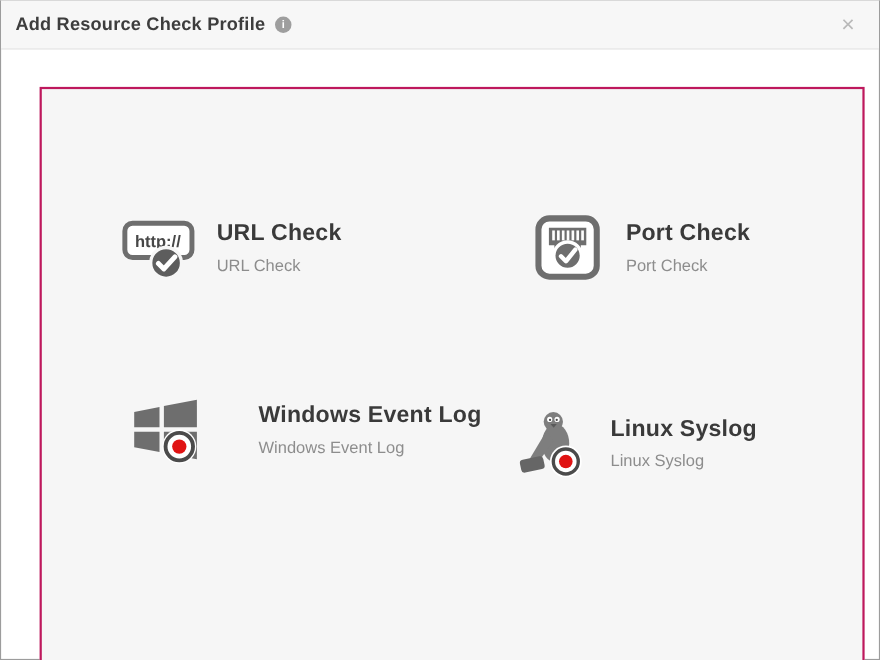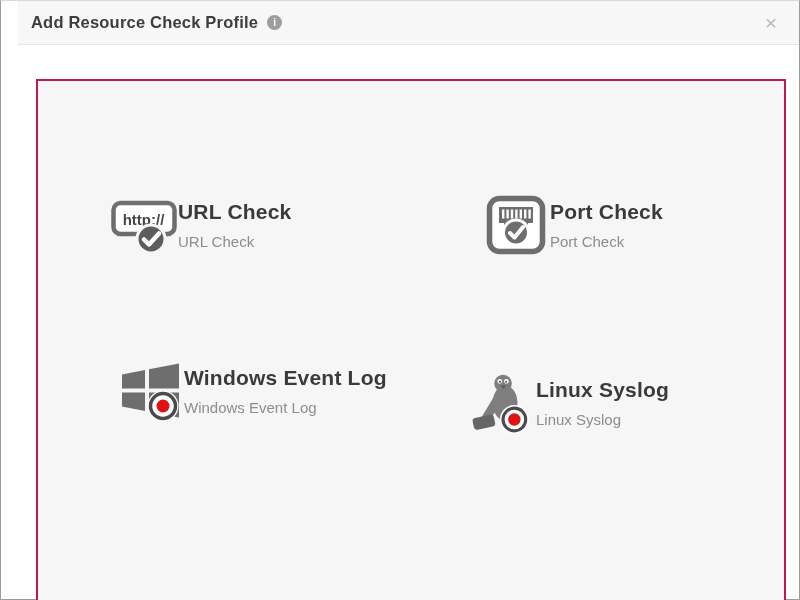--- a/index.html
+++ b/index.html
@@ -11,21 +11,21 @@
     overflow:hidden;
   }
   .window{
     position:absolute;inset:0;
     background:#ffffff;
     border:1px solid #9c9c9c;
     border-top-color:#d9d9d9;
     box-sizing:border-box;
   }
   .header{
-    position:absolute;top:0;left:17px;right:0;height:44px;
+    position:absolute;top:0;left:0;right:0;height:44px;
     background:#f7f7f7;
     border-bottom:1px solid #e3e3e3;
     display:flex;align-items:center;
     padding:0 16px 0 13px;
     box-sizing:border-box;
   }
   .title{
     font-size:16.5px;
     font-weight:600;
     color:#3d3d3d;
@@ -60,35 +60,35 @@
   }
   .tile{
     position:absolute;
     display:flex;align-items:center;
     cursor:pointer;
   }
   .tile-icon{
     width:68px;height:68px;flex:none;
     display:flex;align-items:center;justify-content:center;
   }
-  .tile-text{}
+  .tile-text{margin-left:19px;}
   .tile-title{
     font-size:21px;
     font-weight:600;
     color:#3a3a3a;
     letter-spacing:.2px;
   }
   .tile-sub{
     font-size:15px;
     color:#8d8d8d;
     margin-top:9px;
   }
   .tile-1{left:72px;top:110px;}
   .tile-2{left:444px;top:110px;}
-  .tile-3{left:78px;top:276px;}
+  .tile-3{left:78px;top:276px;gap:32px;}
   .tile-4{left:430px;top:288px;}
   svg{display:block;}
 </style>
 </head>
 <body>
 
 <div class="window">
 
   <div class="header">
     <span class="title">Add Resource Check Profile</span>

